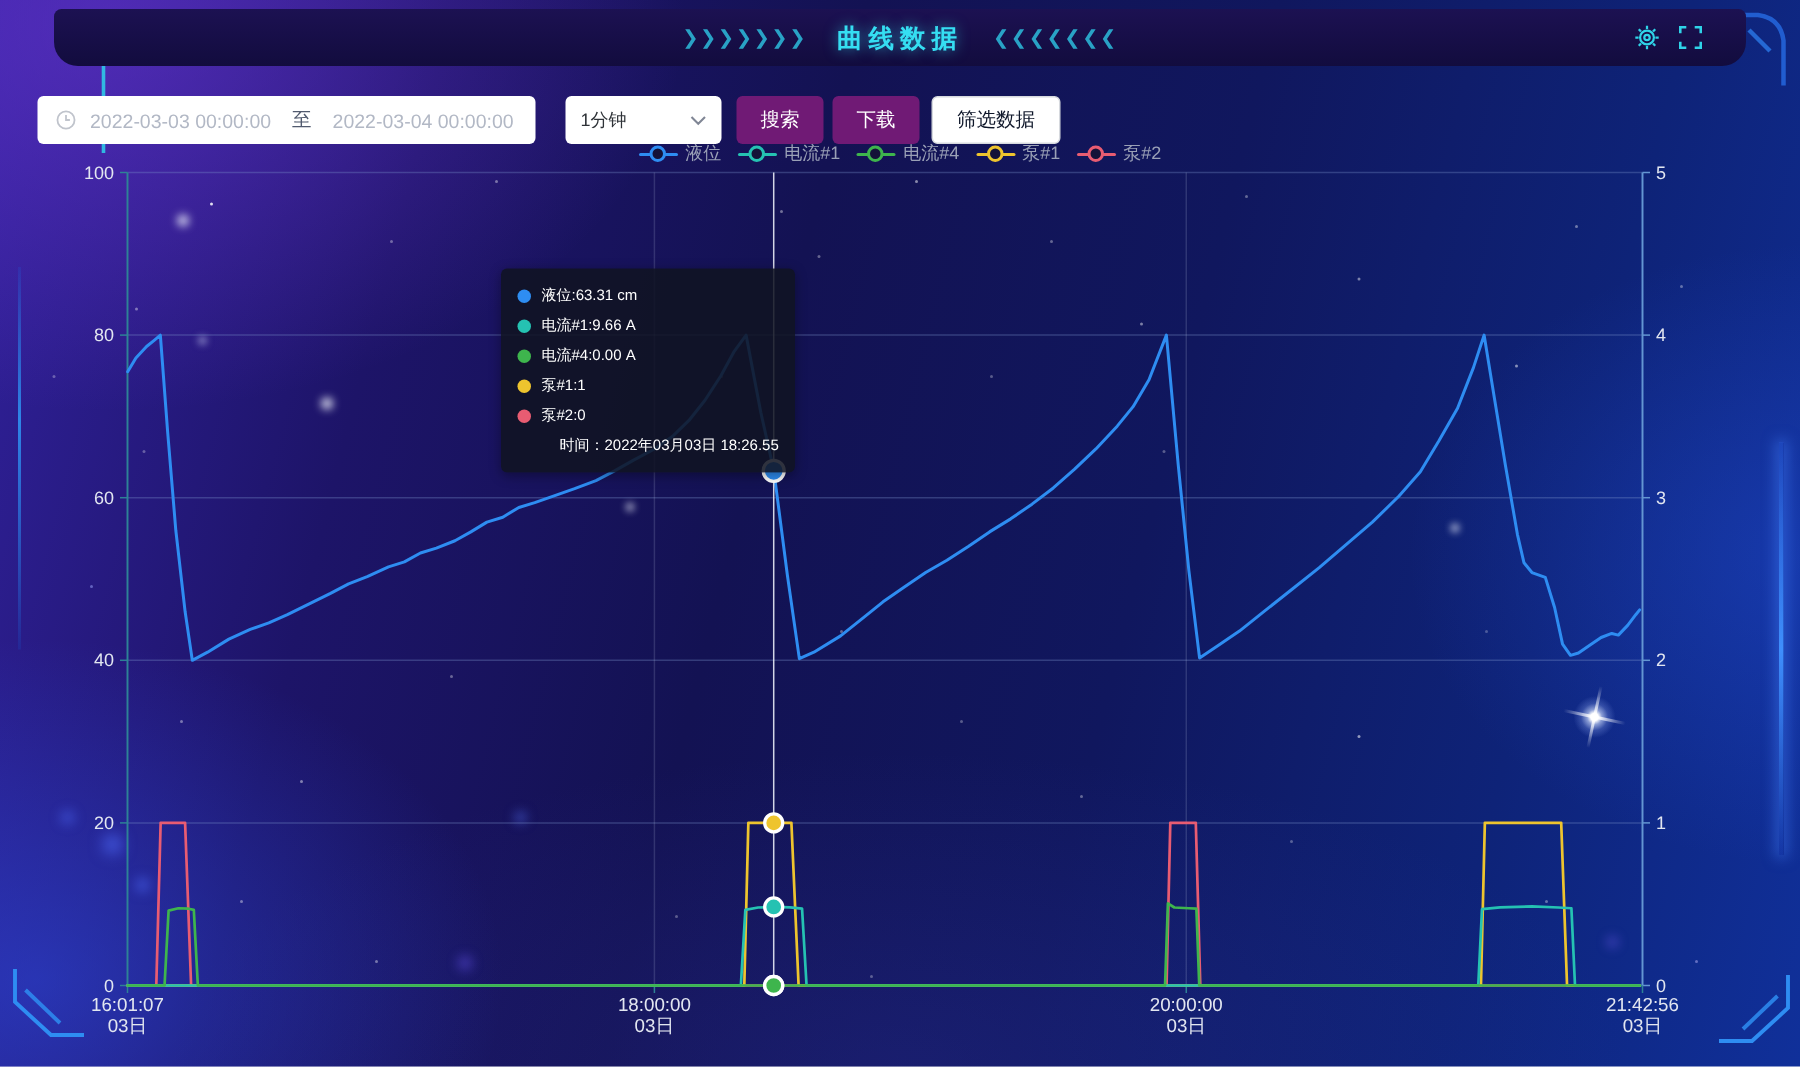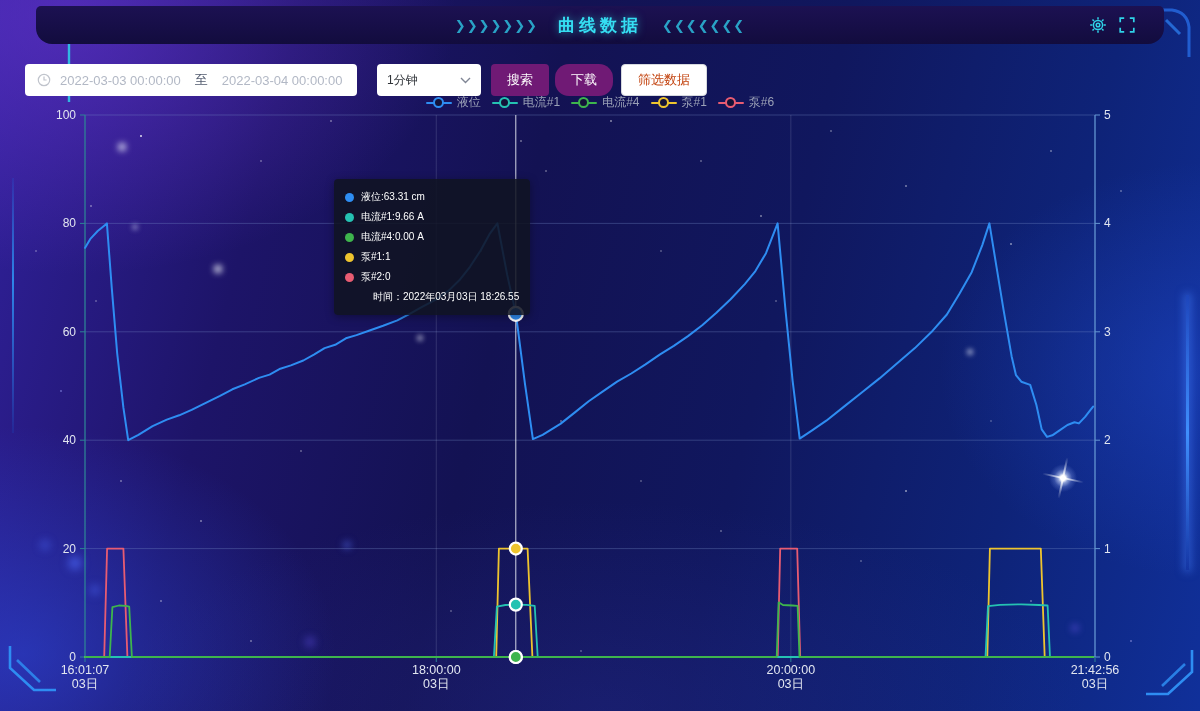--- a/index.html
+++ b/index.html
@@ -77,22 +77,22 @@
   .date-range{width:332px;height:32px;background:#fff;border-radius:4px;display:flex;align-items:center;
     padding:0 12px;box-sizing:border-box;gap:9px;font-size:13px;cursor:text;}
   .date-text{color:#b2b8c5;}
   .to-label{color:#515a6e;margin:0 5px;}
   .select{width:104px;height:32px;background:#fff;border-radius:4px;margin-left:20px;display:flex;
     align-items:center;justify-content:space-between;padding:0 10px;box-sizing:border-box;
     color:#2f3338;font-size:12px;cursor:pointer;}
   .btn{height:32px;padding:0 16px;border:none;border-radius:4px;font-size:13px;cursor:pointer;
     font-family:inherit;display:flex;align-items:center;}
   .btn-primary{background:#701a75;color:#fff;}
-  .btn-plain{background:#fff;color:#c2410c;border:1px solid #d6d9de;}
-  .ml10{margin-left:10px;} .ml6{margin-left:6px;border-radius:14px;} .ml8{margin-left:8px;}
+  .btn-plain{background:#fff;color:#0f172a;border:1px solid #d6d9de;}
+  .ml10{margin-left:10px;} .ml6{margin-left:6px;} .ml8{margin-left:8px;}
   
   .legend{position:absolute;top:94px;left:0;right:0;display:flex;justify-content:center;gap:11px;z-index:3;}
   .lg-item{display:flex;align-items:center;gap:5px;cursor:pointer;}
   .lg-marker{width:26px;height:2px;position:relative;border-radius:1px;}
   .lg-dot{position:absolute;left:7px;top:-4.5px;width:7px;height:7px;border-radius:50%;
     background:#141238;border:2px solid;}
   .lg-label{font-size:12px;color:#9aa0b6;}
   
   #chart-svg{position:absolute;left:0;top:0;z-index:2;}
   .tooltip{position:absolute;left:334px;top:179px;z-index:6;background:rgba(16,20,33,.87);
@@ -198,21 +198,21 @@
       <div class="lg-item">
         <span class="lg-marker" style="background: rgb(238, 196, 46);">
           <span class="lg-dot" style="border-color: rgb(238, 196, 46);"></span>
         </span>
         <span class="lg-label">泵#1</span>
       </div>
       <div class="lg-item">
         <span class="lg-marker" style="background: rgb(232, 92, 114);">
           <span class="lg-dot" style="border-color: rgb(232, 92, 114);"></span>
         </span>
-        <span class="lg-label">泵#6</span>
+        <span class="lg-label">泵#2</span>
       </div>
     </div>
 
   <svg id="chart-svg" width="1200" height="711">
       <g>
         <line x1="85" x2="1095" y1="548.6" y2="548.6" stroke="rgba(125,150,205,.32)" stroke-width="1"></line>
         <line x1="85" x2="1095" y1="440.2" y2="440.2" stroke="rgba(125,150,205,.32)" stroke-width="1"></line>
         <line x1="85" x2="1095" y1="331.8" y2="331.8" stroke="rgba(125,150,205,.32)" stroke-width="1"></line>
         <line x1="85" x2="1095" y1="223.39999999999998" y2="223.39999999999998" stroke="rgba(125,150,205,.32)" stroke-width="1"></line>
         <line x1="85" x2="1095" y1="115" y2="115" stroke="rgba(125,150,205,.32)" stroke-width="1"></line>

